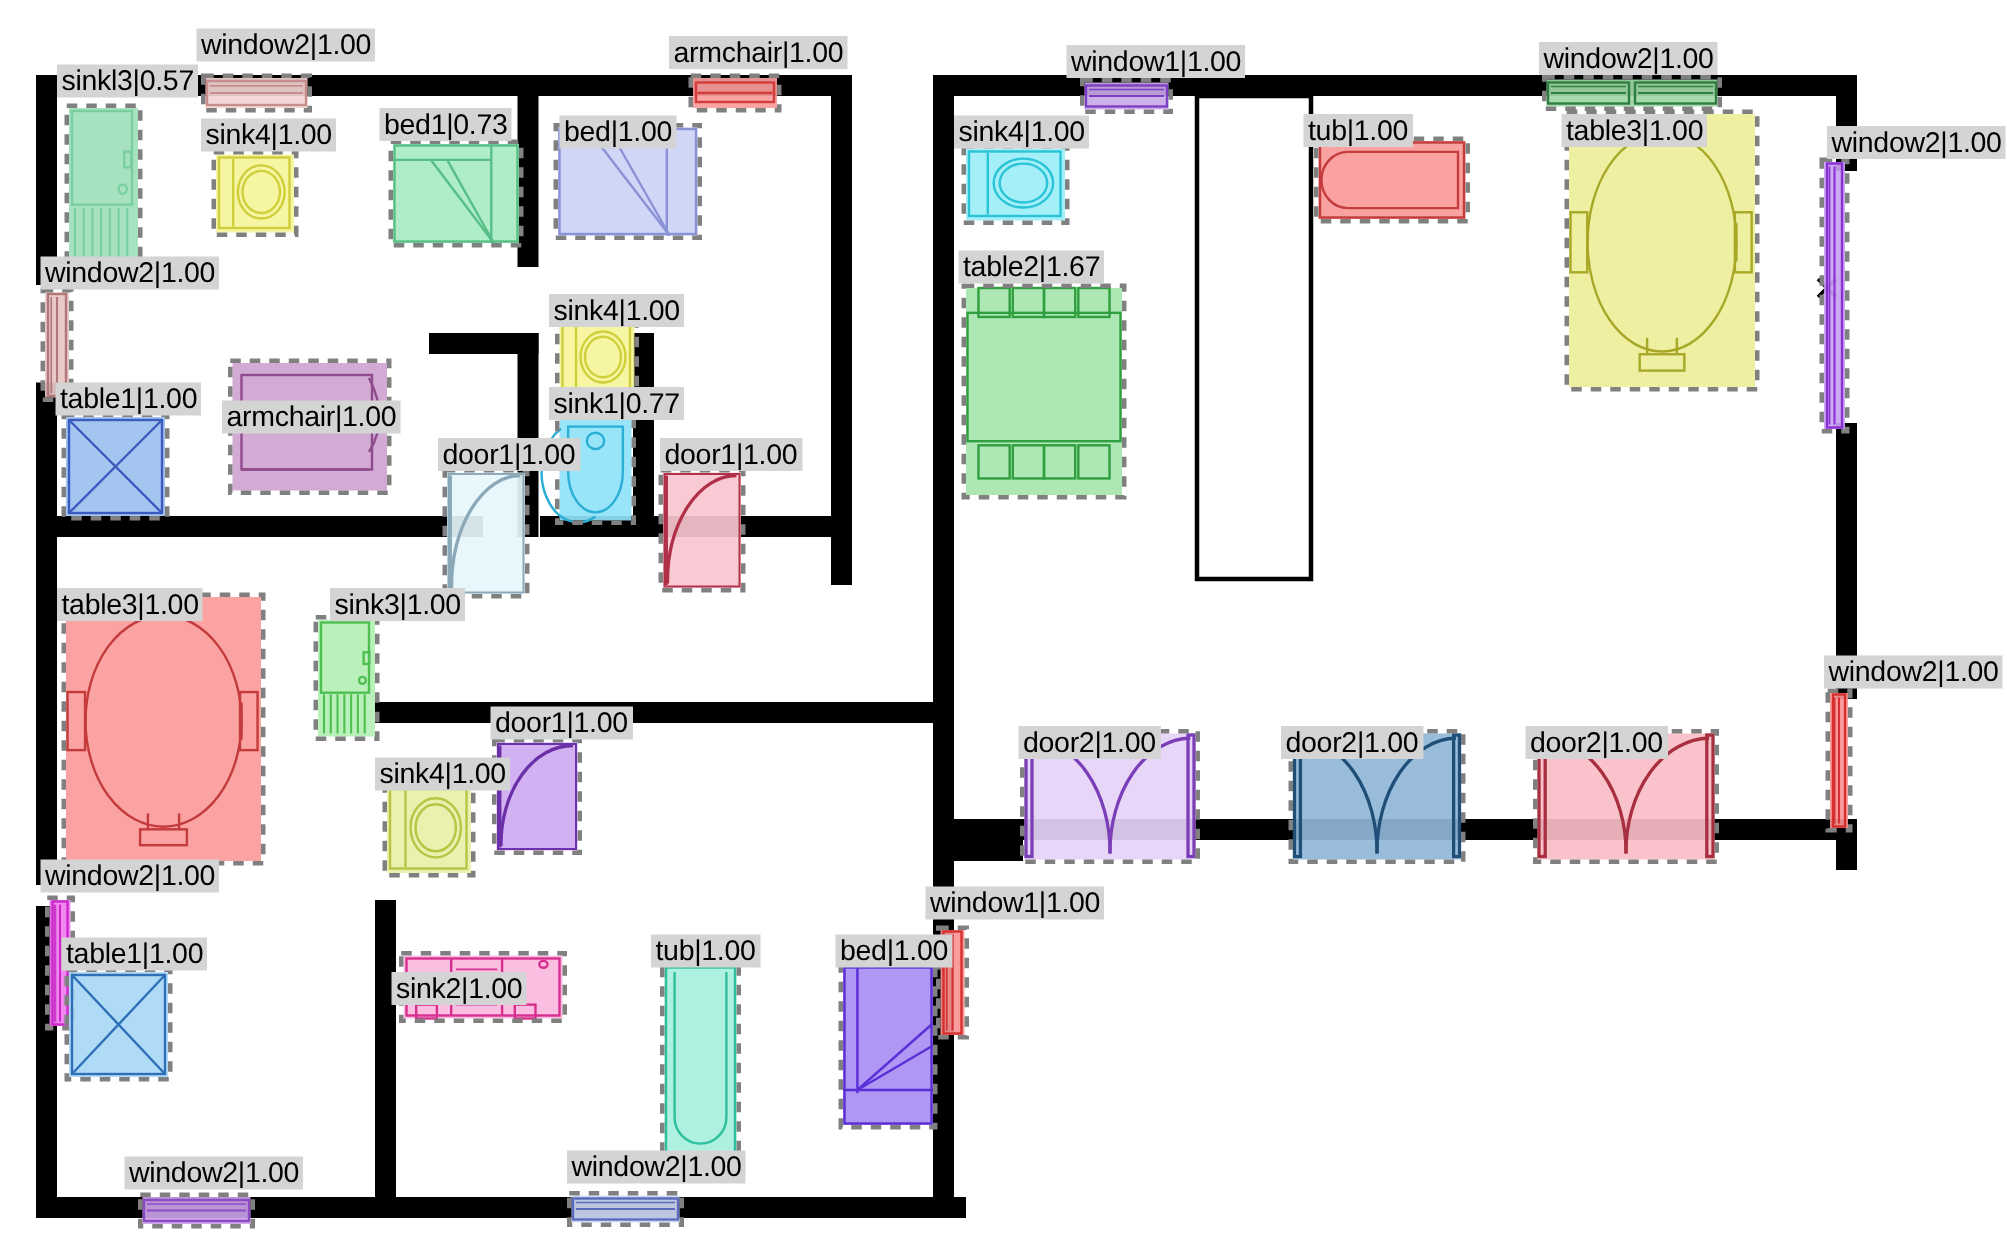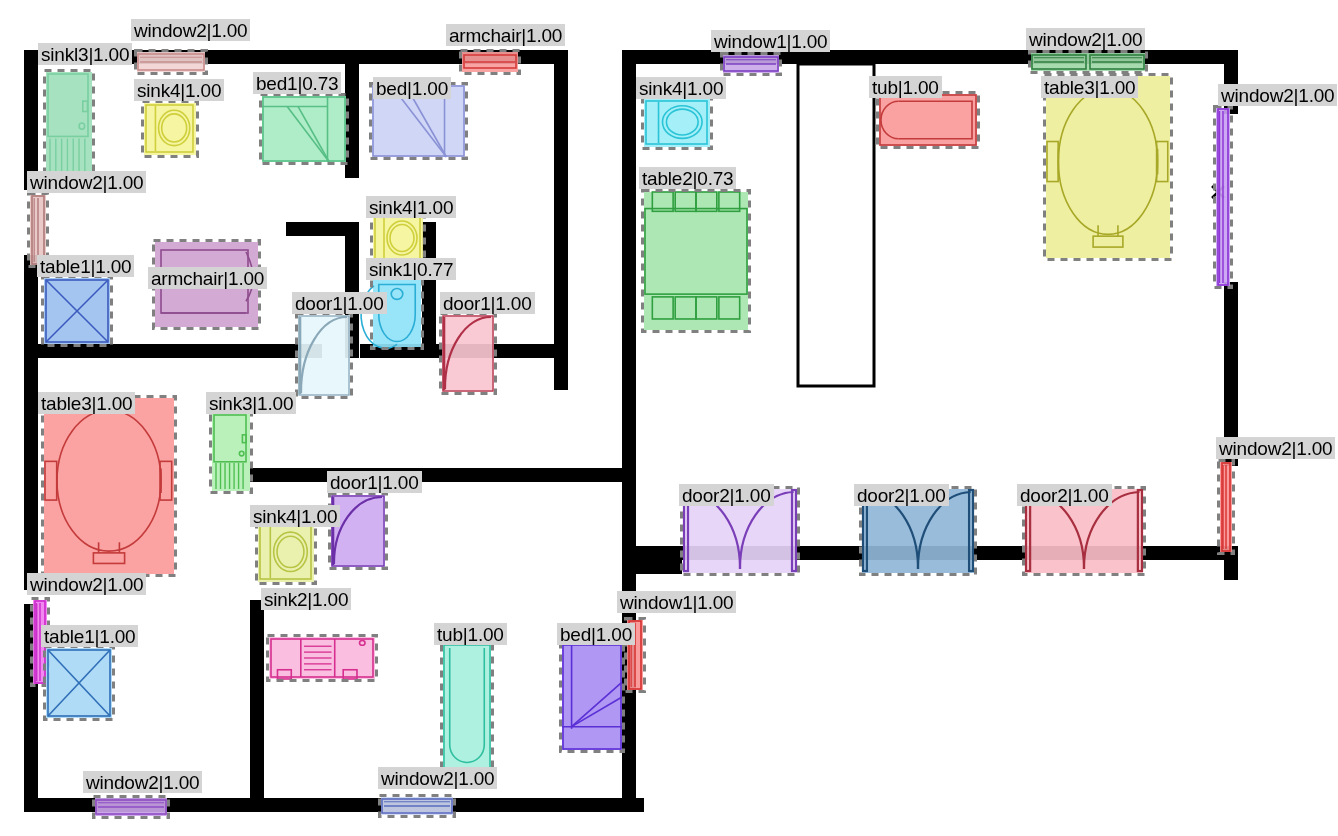--- a/index.html
+++ b/index.html
@@ -382,48 +382,48 @@
           <rect x="1025" y="489" width="118" height="84" fill="#fabdc5" fill-opacity="0.92" stroke="none"></rect>
           <path fill="none" stroke="#a82f3f" stroke-width="2.2" d="M 1028.54 492 A 56.64 76 0 0 1 1084 569"></path>
           <path fill="none" stroke="#a82f3f" stroke-width="2.2" d="M 1139.46 492 A 56.64 76 0 0 0 1084 569"></path>
           <rect fill="none" stroke="#a82f3f" stroke-width="2.2" x="1026" y="490" width="4.130000000000001" height="81"></rect>
           <rect fill="none" stroke="#a82f3f" stroke-width="2.2" x="1137.87" y="490" width="4.130000000000001" height="81"></rect>
           <rect x="1023.5" y="487.5" width="121" height="87" fill="none" stroke="#808080" stroke-width="3" stroke-dasharray="7 6"></rect>
         </g>
       </g>
   </svg>
   <div id="labels-layer">
-      <div class="lbl" style="left: 38px; top: 43px;">sinkl3|1.00</div>
+      <div class="lbl" style="left: 38px; top: 43px;">sinkl3|0.57</div>
       <div class="lbl" style="left: 131px; top: 19px;">window2|1.00</div>
       <div class="lbl" style="left: 134px; top: 79px;">sink4|1.00</div>
       <div class="lbl" style="left: 253px; top: 72px;">bed1|0.73</div>
       <div class="lbl" style="left: 446px; top: 24px;">armchair|1.00</div>
       <div class="lbl" style="left: 373px; top: 77px;">bed|1.00</div>
       <div class="lbl" style="left: 27px; top: 171px;">window2|1.00</div>
       <div class="lbl" style="left: 37px; top: 255px;">table1|1.00</div>
       <div class="lbl" style="left: 148px; top: 267px;">armchair|1.00</div>
       <div class="lbl" style="left: 366px; top: 196px;">sink4|1.00</div>
       <div class="lbl" style="left: 366px; top: 258px;">sink1|0.77</div>
       <div class="lbl" style="left: 292px; top: 292px;">door1|1.00</div>
       <div class="lbl" style="left: 440px; top: 292px;">door1|1.00</div>
       <div class="lbl" style="left: 38px; top: 392px;">table3|1.00</div>
-      <div class="lbl" style="left: 206px; top: 392px;">sink3|1.00</div>
+      <div class="lbl" style="left: 220px; top: 392px;">sink3|1.00</div>
       <div class="lbl" style="left: 250px; top: 505px;">sink4|1.00</div>
       <div class="lbl" style="left: 327px; top: 471px;">door1|1.00</div>
       <div class="lbl" style="left: 27px; top: 573px;">window2|1.00</div>
       <div class="lbl" style="left: 41px; top: 625px;">table1|1.00</div>
-      <div class="lbl" style="left: 261px; top: 588px;">sink2|1.00</div>
+      <div class="lbl" style="left: 261px; top: 648px;">sink2|1.00</div>
       <div class="lbl" style="left: 434px; top: 623px;">tub|1.00</div>
       <div class="lbl" style="left: 378px; top: 767px;">window2|1.00</div>
       <div class="lbl" style="left: 557px; top: 623px;">bed|1.00</div>
       <div class="lbl" style="left: 617px; top: 591px;">window1|1.00</div>
       <div class="lbl" style="left: 83px; top: 771px;">window2|1.00</div>
       <div class="lbl" style="left: 711px; top: 30px;">window1|1.00</div>
       <div class="lbl" style="left: 636px; top: 77px;">sink4|1.00</div>
-      <div class="lbl" style="left: 639px; top: 167px;">table2|0.73</div>
+      <div class="lbl" style="left: 639px; top: 167px;">table2|1.67</div>
       <div class="lbl" style="left: 869px; top: 76px;">tub|1.00</div>
       <div class="lbl" style="left: 1026px; top: 28px;">window2|1.00</div>
       <div class="lbl" style="left: 1041px; top: 76px;">table3|1.00</div>
       <div class="lbl" style="left: 1218px; top: 84px;">window2|1.00</div>
       <div class="lbl" style="left: 1216px; top: 437px;">window2|1.00</div>
       <div class="lbl" style="left: 679px; top: 484px;">door2|1.00</div>
       <div class="lbl" style="left: 854px; top: 484px;">door2|1.00</div>
       <div class="lbl" style="left: 1017px; top: 484px;">door2|1.00</div>
     </div>
 </div>

